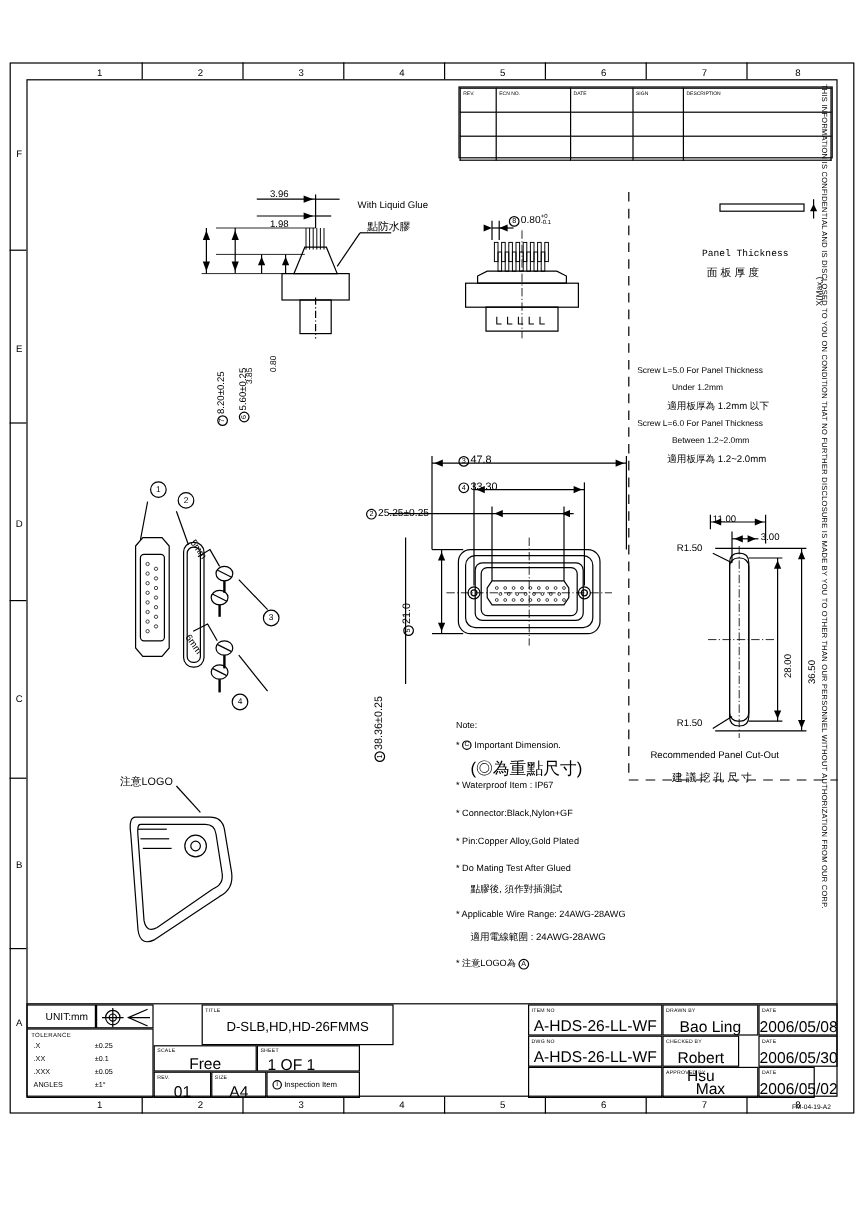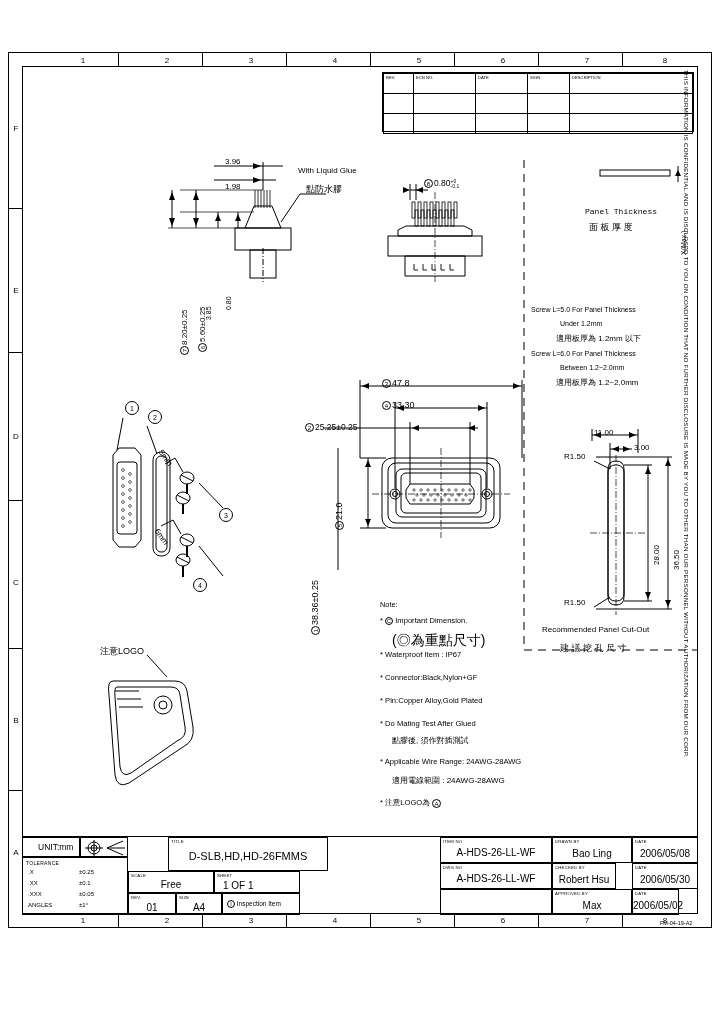--- a/index.html
+++ b/index.html
@@ -97,21 +97,21 @@
     left: 2px; top: 1px;
     font-size: 4.3px;
     letter-spacing: .2px;
   }
   .tb-val {
     position: absolute;
     width: 100%; text-align: center;
     font-size: 9px;
     top: 7px;
   }
-  .tb-val-sm { font-size: 10px; text-align: center; }
+  .tb-val-sm { font-size: 13px; text-align: center; }
   .assmann-logo {
     position:absolute;
     left: 300px; top: 842px;
     width: 115px; height: 44px;
     text-align: center;
   }
   .assmann-main {
     font-size: 22px; font-weight: bold; color:#0d5cab;
     letter-spacing: 1px; line-height: 24px;
     font-family: "Liberation Sans", sans-serif;

